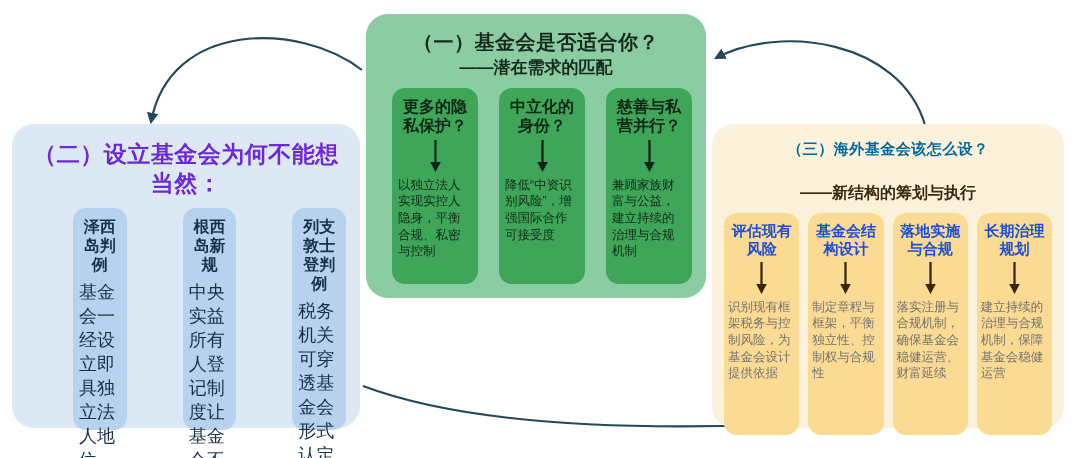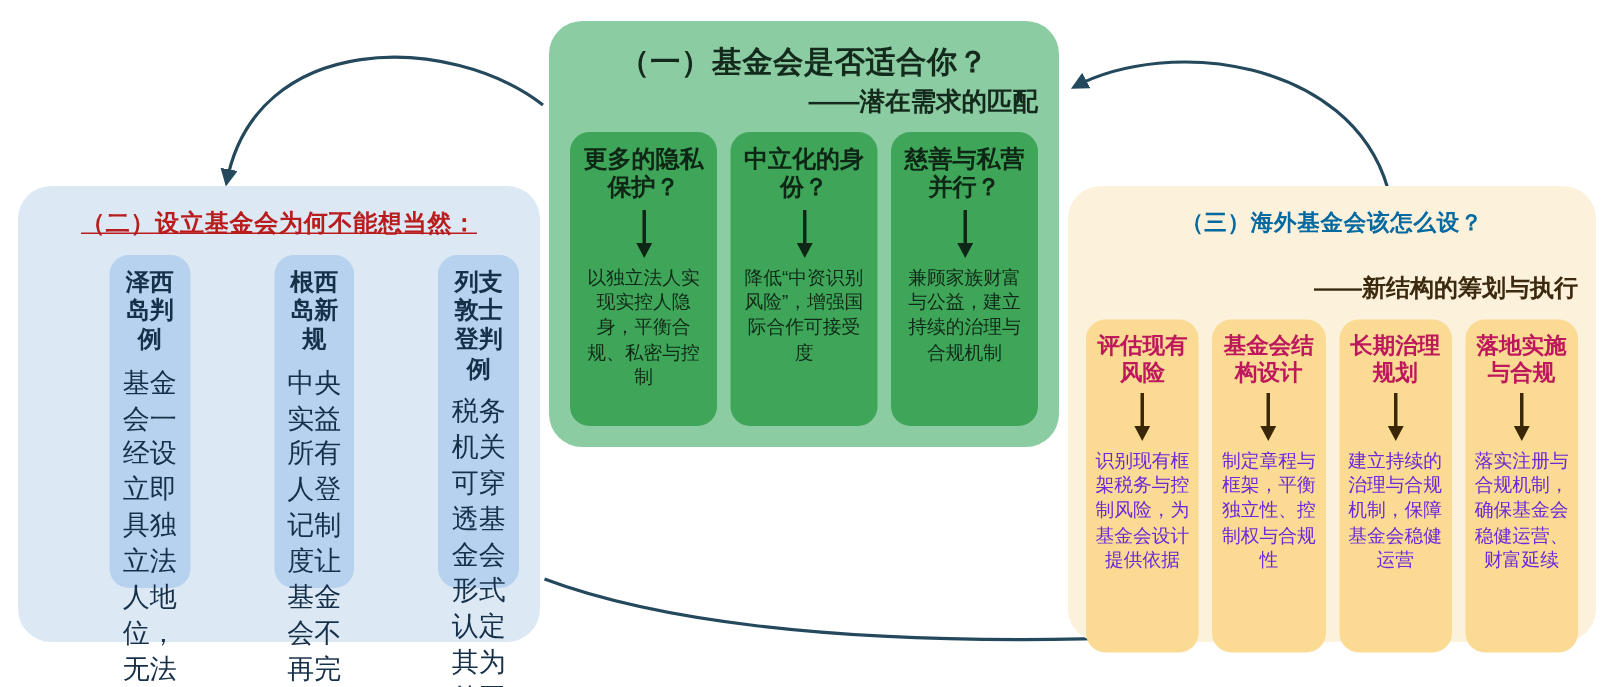--- a/index.html
+++ b/index.html
@@ -68,25 +68,25 @@
   }
 
   
   .panel-title {
     text-align: center;
     font-weight: bold;
     letter-spacing: 0.5px;
     line-height: 1.25;
   }
   .panel-green .panel-title { font-size: 20px; color: #132a1c; }
-  .panel-blue .panel-title { font-size: 16px; color: #b91c1c; text-decoration: underline; }
+  .panel-blue .panel-title { font-size: 23px; color: #6d28d9; }
   .panel-orange .panel-title { font-size: 15px; color: #0369a1; }
 
   .panel-subtitle {
-    text-align: right;
+    text-align: center;
     font-weight: bold;
     line-height: 1.25;
     margin-top: 2px;
   }
   .panel-green .panel-subtitle { font-size: 17px; color: #132a1c; }
   .panel-blue .panel-subtitle { font-size: 16px; color: #17334d; }
   .panel-orange .panel-subtitle { font-size: 16px; color: #3c2a10; margin-top: 24px; }
 
   
   .cards {
@@ -110,29 +110,30 @@
     text-align: center;
     line-height: 1.2;
   }
 
   .card-arrow {
     display: block;
     margin: 4px auto 3px auto;
   }
 
   .card-body {
-    text-align: center;
+    text-align: left;
     line-height: 1.33;
   }
 
   
   .panel-green .card {
     background: #3fa659;
     width: 102px;
     height: 196px;
+    margin-left: 12px;
   }
   .panel-green .card-title { font-size: 16px; color: #0e2615; }
   .panel-green .card-body { font-size: 12.5px; color: #0f2a18; }
 
   
   .panel-blue .card {
     background: #b7d2ee;
     width: 104px;
     height: 222px;
     margin-left: 47px;
@@ -141,22 +142,22 @@
   .panel-blue .card-body { font-size: 18px; color: #16304a; }
 
   
   .panel-orange .card {
     background: #fbdb93;
     width: 80px;
     height: 222px;
     padding-left: 4px;
     padding-right: 4px;
   }
-  .panel-orange .card-title { font-size: 15px; color: #be185d; }
-  .panel-orange .card-body { font-size: 12.5px; color: #6d28d9; font-family: Liberation Serif, serif; }
+  .panel-orange .card-title { font-size: 15px; color: #1d4ed8; }
+  .panel-orange .card-body { font-size: 12.5px; color: #737373; font-family: Liberation Serif, serif; }
 </style>
 </head>
 <body>
 
 <div class="canvas">
 
   <svg class="arrows" viewBox="0 0 1073 458" width="1073" height="458">
     <defs>
       <marker id="ah" viewBox="0 0 10 10" refX="8" refY="5" markerWidth="5.5" markerHeight="5.5" orient="auto-start-reverse">
         <path d="M 0 0 L 10 5 L 0 10 z" fill="#24485c"></path>
@@ -259,33 +260,33 @@
       <div class="card">
         <div class="card-title">基金会结构设计</div>
         <svg class="card-arrow" width="13" height="34" viewBox="0 0 13 34">
           <path d="M6.5 0 L6.5 24" stroke="#3a2708" stroke-width="2.3" fill="none"></path>
           <path d="M1.2 22 L6.5 32 L11.8 22 Z" fill="#3a2708"></path>
         </svg>
         <div class="card-body">制定章程与框架，平衡独立性、控制权与合规性</div>
       </div>
 
       <div class="card">
+        <div class="card-title">落地实施与合规</div>
+        <svg class="card-arrow" width="13" height="34" viewBox="0 0 13 34">
+          <path d="M6.5 0 L6.5 24" stroke="#3a2708" stroke-width="2.3" fill="none"></path>
+          <path d="M1.2 22 L6.5 32 L11.8 22 Z" fill="#3a2708"></path>
+        </svg>
+        <div class="card-body">落实注册与合规机制，确保基金会稳健运营、财富延续</div>
+      </div>
+
+      <div class="card">
         <div class="card-title">长期治理规划</div>
         <svg class="card-arrow" width="13" height="34" viewBox="0 0 13 34">
           <path d="M6.5 0 L6.5 24" stroke="#3a2708" stroke-width="2.3" fill="none"></path>
           <path d="M1.2 22 L6.5 32 L11.8 22 Z" fill="#3a2708"></path>
         </svg>
         <div class="card-body">建立持续的治理与合规机制，保障基金会稳健运营</div>
-      </div>
-
-      <div class="card">
-        <div class="card-title">落地实施与合规</div>
-        <svg class="card-arrow" width="13" height="34" viewBox="0 0 13 34">
-          <path d="M6.5 0 L6.5 24" stroke="#3a2708" stroke-width="2.3" fill="none"></path>
-          <path d="M1.2 22 L6.5 32 L11.8 22 Z" fill="#3a2708"></path>
-        </svg>
-        <div class="card-body">落实注册与合规机制，确保基金会稳健运营、财富延续</div>
       </div>
 
     </div>
   </div>
 
 </div>
 
 </body></html>

